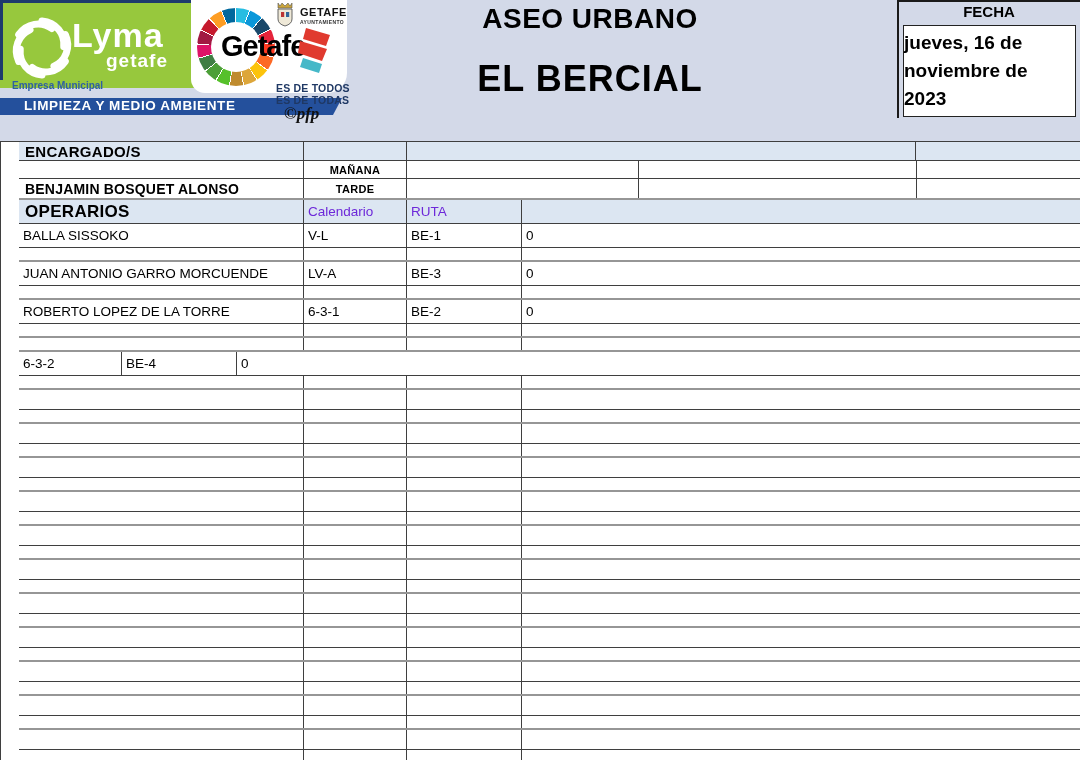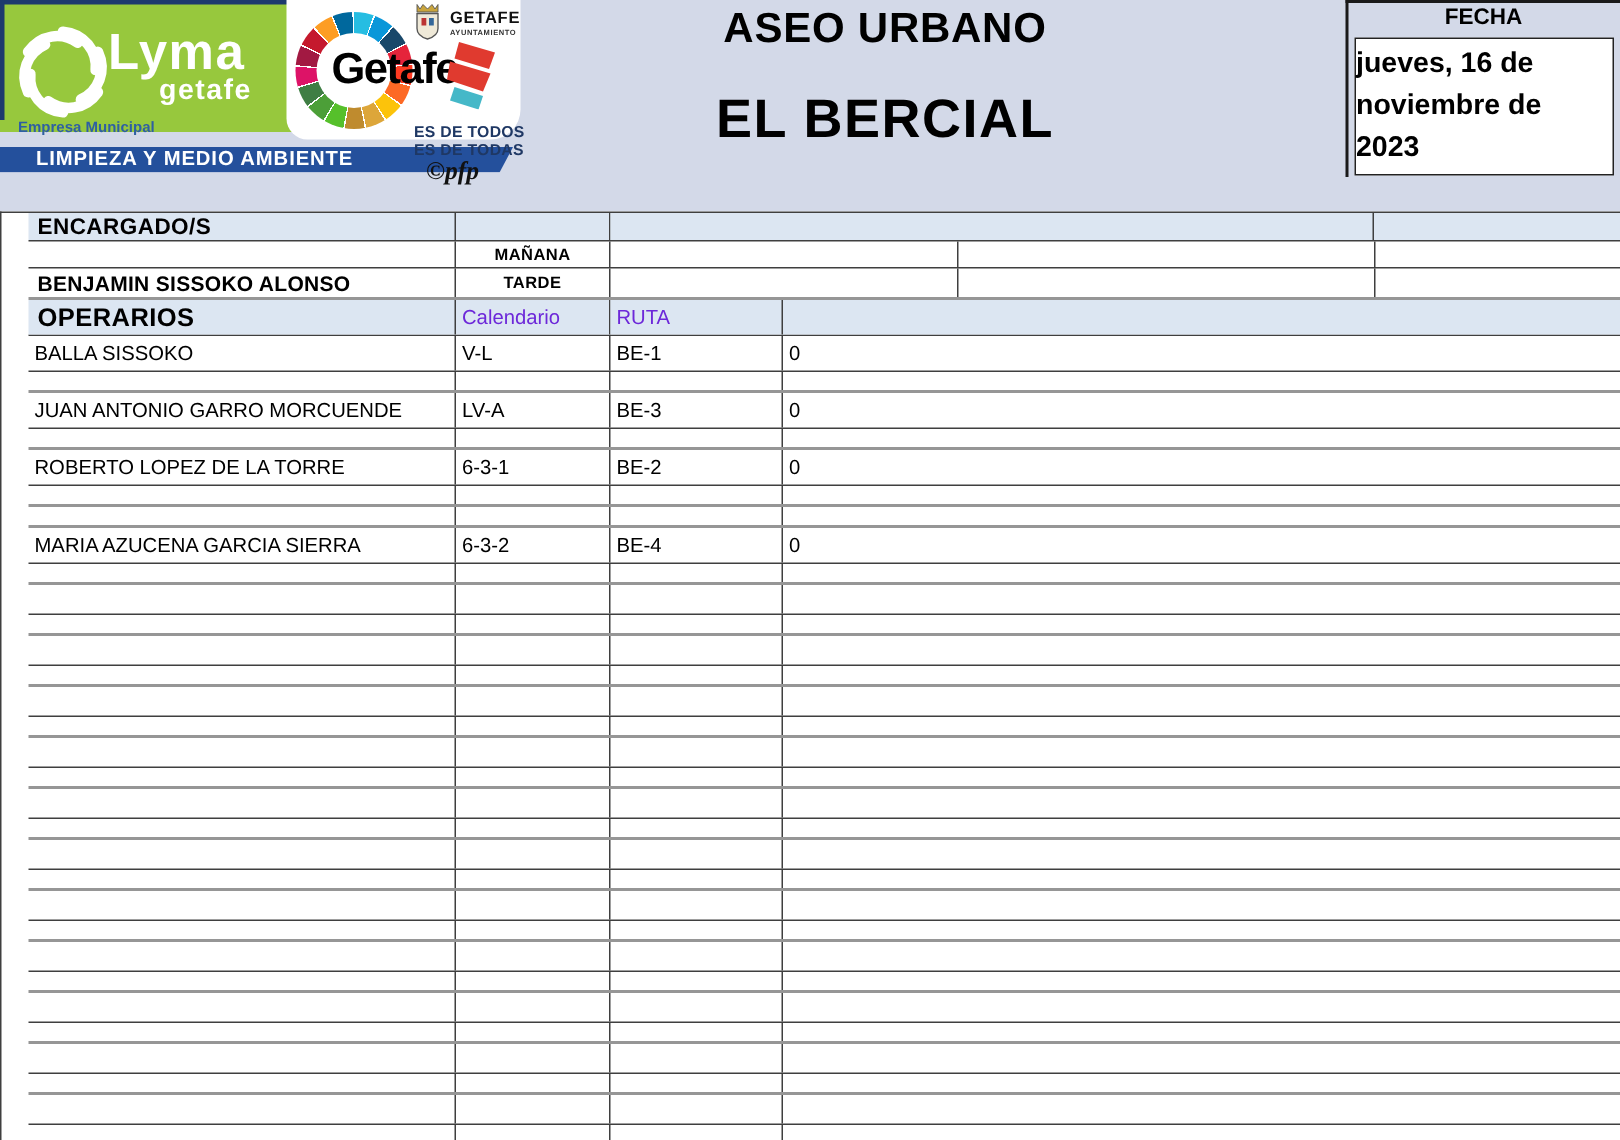--- a/index.html
+++ b/index.html
@@ -174,21 +174,21 @@
 
     <div class="row r-man">
       <div class="cell w1"></div>
       <div class="cell w2 shift-label">MAÑANA</div>
       <div class="cell e3"></div>
       <div class="cell e4"></div>
       <div class="cell e5 last rb"></div>
     </div>
 
     <div class="row r-tar gray-sep">
-      <div class="cell w1 enc-name">BENJAMIN SISSOKO ALONSO</div>
+      <div class="cell w1 enc-name">BENJAMIN BOSQUET ALONSO</div>
       <div class="cell w2 shift-label">TARDE</div>
       <div class="cell e3"></div>
       <div class="cell e4"></div>
       <div class="cell e5 last rb"></div>
     </div>
 
     <div class="row r-oper">
       <div class="cell w1 blue oper-label">OPERARIOS</div>
       <div class="cell w2 blue col-head">Calendario</div>
       <div class="cell w3 blue col-head">RUTA</div>
@@ -232,21 +232,20 @@
           <div class="cell w3"></div>
           <div class="cell w4 last"></div>
         </div>
         <div class="row empty-row gray-sep">
           <div class="cell w1"></div>
           <div class="cell w2"></div>
           <div class="cell w3"></div>
           <div class="cell w4 last"></div>
         </div>
         <div class="row name-row">
-          <div class="cell w1 data-text">MARIA AZUCENA GARCIA SIERRA</div>
           <div class="cell w2 data-text">6-3-2</div>
           <div class="cell w3 data-text">BE-4</div>
           <div class="cell w4 last data-text">0</div>
         </div>
         <div class="row empty-row gray-sep">
           <div class="cell w1"></div>
           <div class="cell w2"></div>
           <div class="cell w3"></div>
           <div class="cell w4 last"></div>
         </div>

